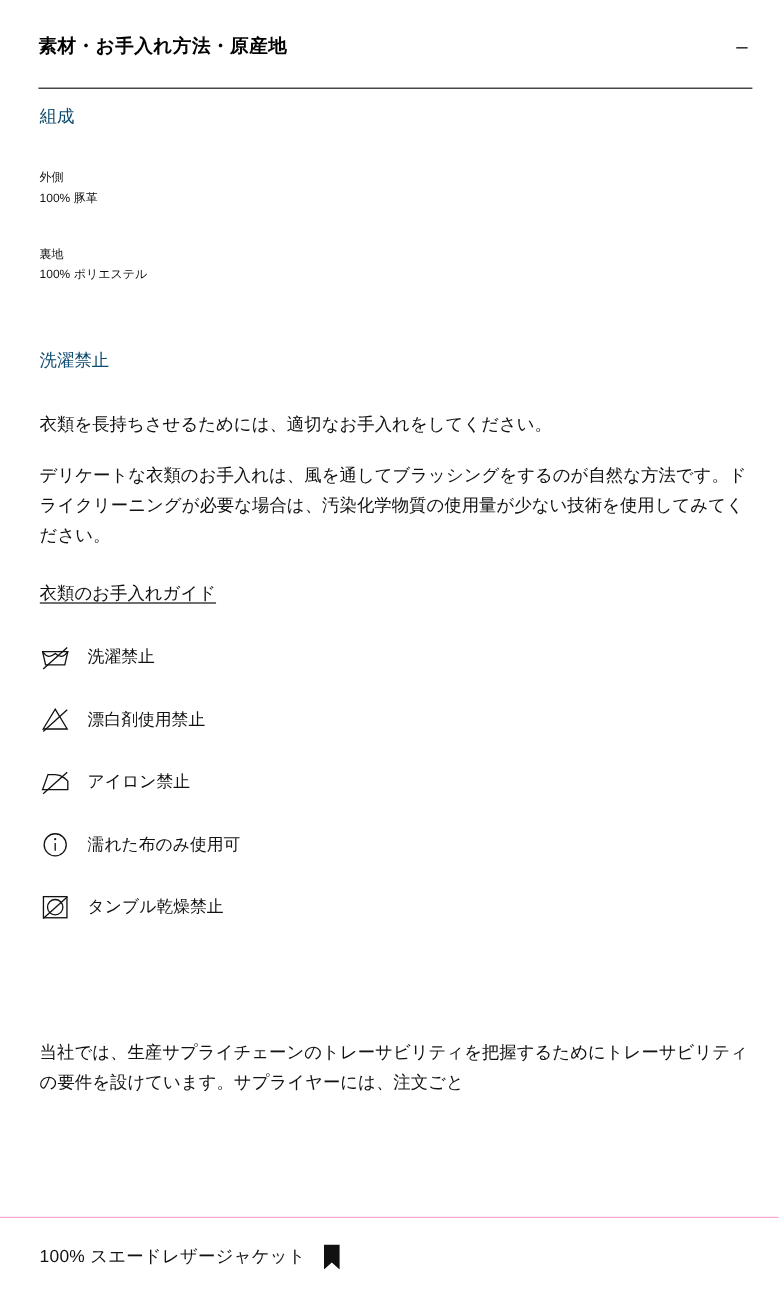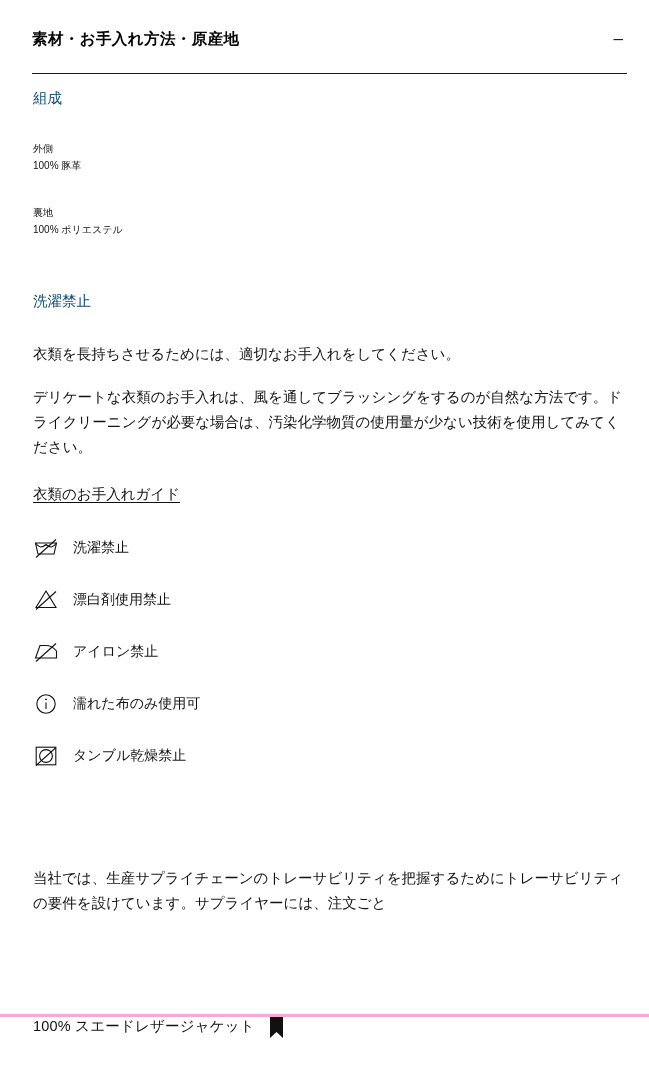--- a/index.html
+++ b/index.html
@@ -135,23 +135,23 @@
     pointer-events: none;
   }
 
   
   .bottom-bar {
     position: absolute;
     left: 0; right: 0;
     bottom: 0;
     height: 66px;
     background: #ffffff;
-    border-top: 3px solid #f9a8d4;
+    border-top: 1px solid #f9a8d4;
     display: flex;
-    align-items: flex-start;
+    align-items: center;
     padding: 0 33px;
   }
   .product-name {
     font-size: 14.5px;
     color: #111;
     letter-spacing: 0.2px;
   }
   .bookmark-icon {
     margin-left: 14px;
     width: 15px;

